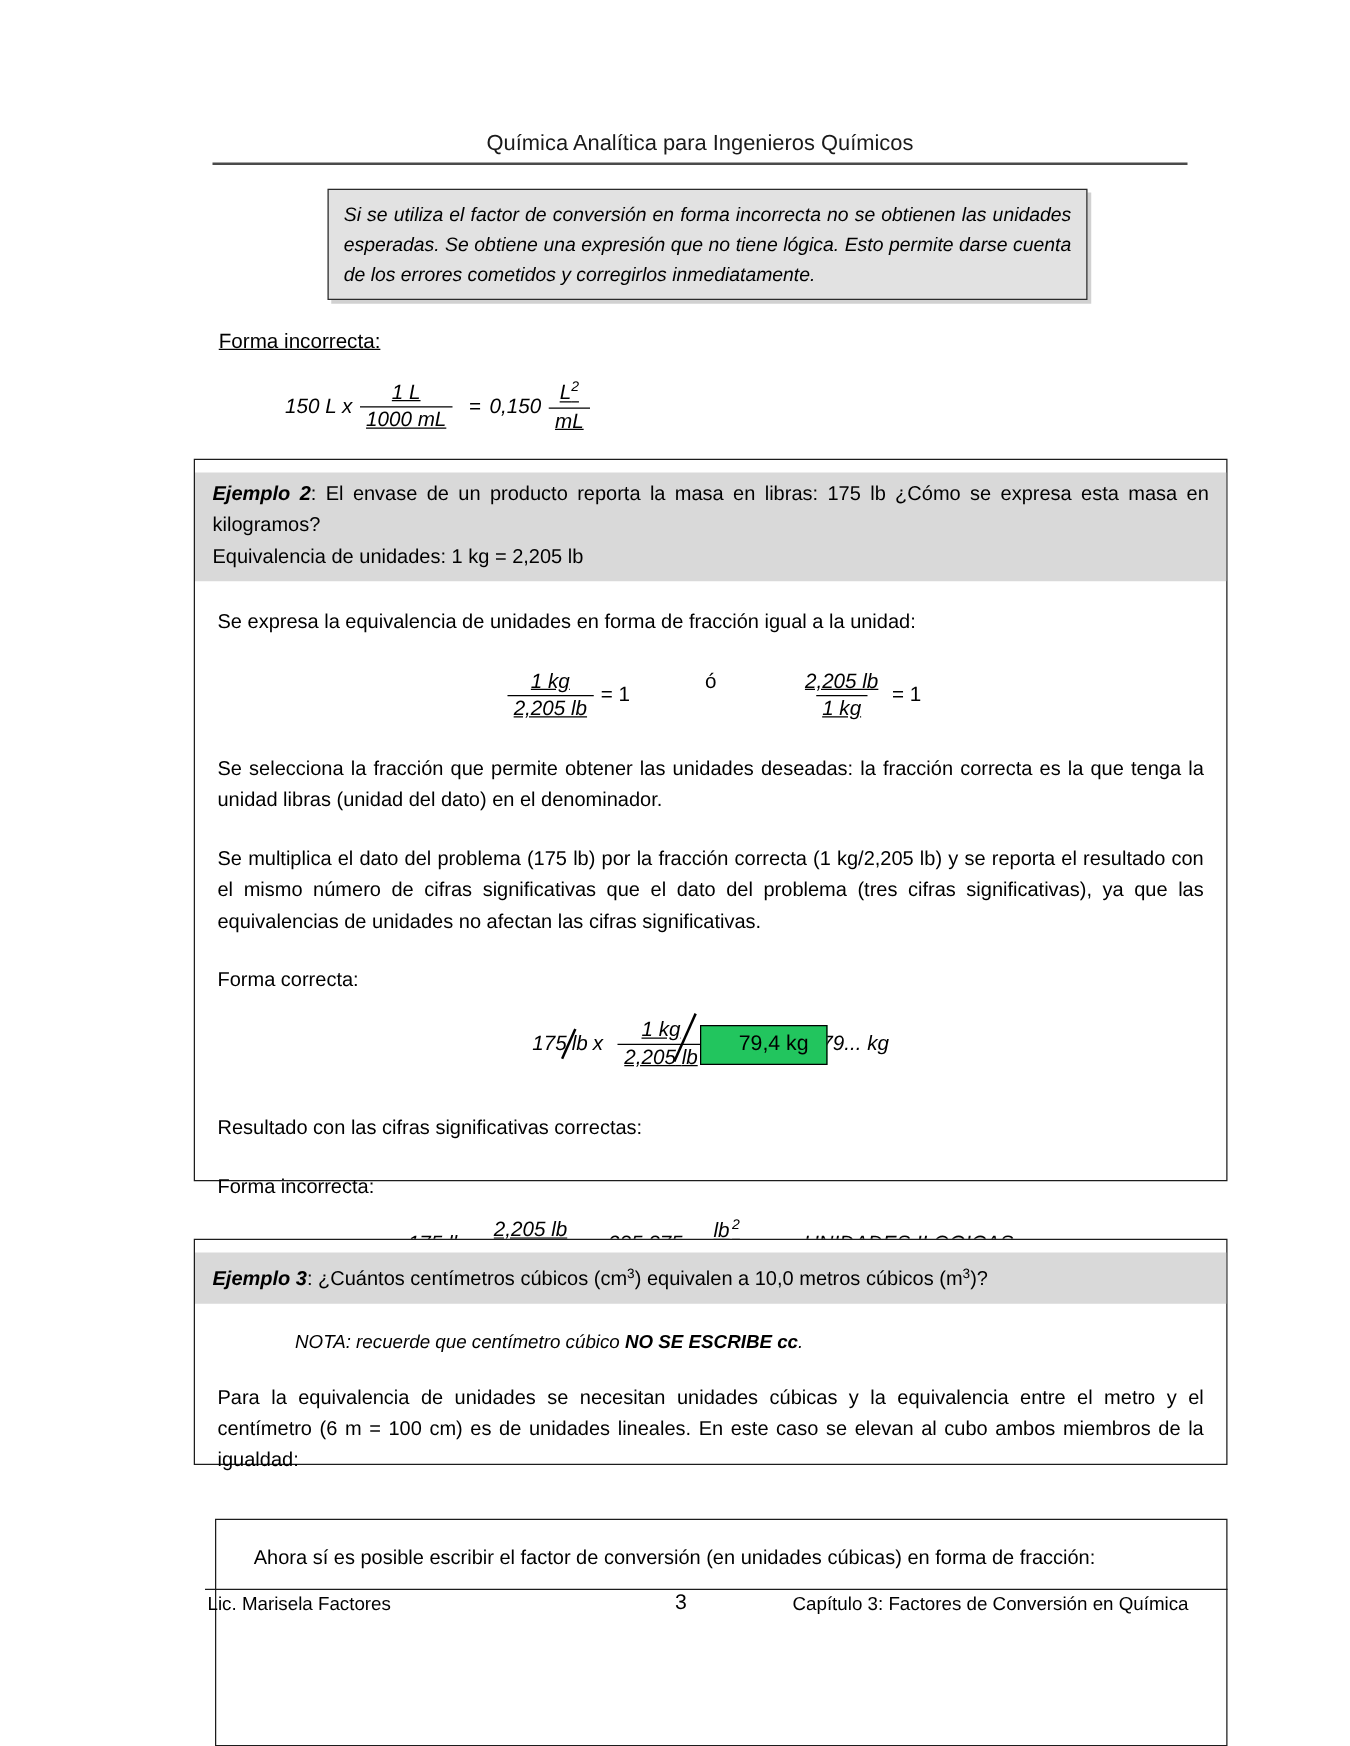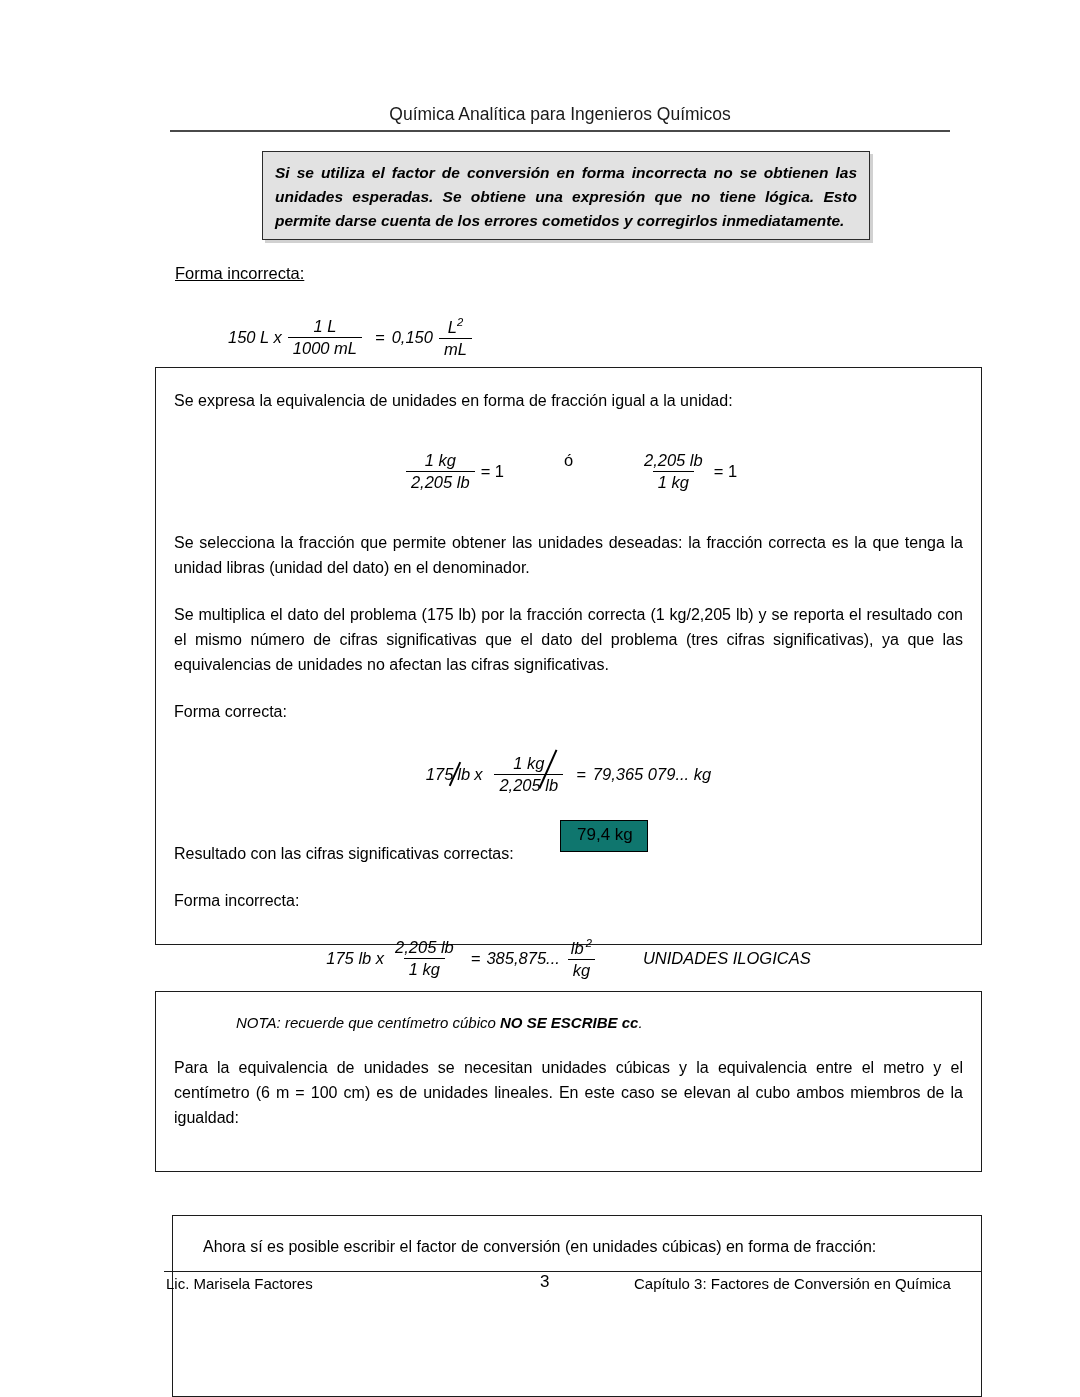--- a/index.html
+++ b/index.html
@@ -24,21 +24,21 @@
 
   
   .note-box {
     position: absolute; left: 262px; top: 151px; width: 608px; height: 89px;
     background: #e2e2e2; border: 1.5px solid #2b2b2b;
     box-shadow: 3px 3px 0 rgba(0,0,0,0.18);
     padding: 9px 12px 0 12px;
   }
   .note-box p {
     margin: 0; font-style: italic; font-size: 15.5px; line-height: 24px;
-    text-align: justify; text-align-last: left; font-weight: bold;
+    text-align: justify; text-align-last: left;
   }
 
   .ex-box {
     position: absolute; border: 1.6px solid #1c1c1c; background: #ffffff;
   }
   #ex2-box { left: 155px; top: 367px; width: 827px; height: 578px; }
   #ex3-box { left: 155px; top: 991px; width: 827px; height: 181px; }
   #ex4-box { left: 172px; top: 1215px; width: 810px; height: 182px; }
 
   .ex-head {
@@ -53,33 +53,33 @@
   }
 
   .lbl { position: absolute; font-size: 16.5px; }
   .lbl-u { text-decoration: underline; }
 
   
   .math { font-style: italic; font-size: 16.5px; white-space: nowrap; }
   .mrow { display: inline-flex; align-items: center; }
   .frac {
     display: inline-flex; flex-direction: column; align-items: center;
-    vertical-align: middle; margin: 16px 6px; position: relative;
+    vertical-align: middle; margin: 4px 6px; position: relative; text-decoration: underline;
   }
   .frac .num { padding: 0 5px 1px 5px; }
   .frac .den { padding: 1px 5px 0 5px; border-top: 1.4px solid #000; }
   .sup { font-size: 0.68em; vertical-align: super; font-style: italic; }
   .supn { font-size: 0.68em; vertical-align: super; font-style: normal; }
   .upr { font-style: normal; }
 
   .strike-d { position: absolute; background: #000; transform-origin: center; }
 
   .result-box {
-    position: absolute; border: 1.5px solid #000; background: #0f766e;
-    font-size: 17px; text-align: center; padding: 4px 14px 6px 16px;
+    position: absolute; border: 1.5px solid #000; background: #22c55e;
+    font-size: 17px; text-align: center; padding: 4px 14px 6px 30px;
   }
 
   
   .footer-rule {
     position: absolute; left: 164px; top: 1271px; width: 818px; height: 1.4px;
     background: #1c1c1c;
   }
   .footer-left  { position: absolute; left: 166px; top: 1275px; font-size: 15px; }
   .footer-page  { position: absolute; left: 540px; top: 1272px; font-size: 17px; }
   .footer-right { position: absolute; left: 634px; top: 1275px; font-size: 15px; text-align: center; }
@@ -109,20 +109,24 @@
       <span>0,150</span>
       <span class="frac">
         <span class="num"><span>L</span><span class="sup">2</span></span>
         <span class="den">mL</span>
       </span>
     </span>
   </div>
 
   <div class="ex-box" id="ex2-box">
 
+    <div class="ex-head">
+      <b>Ejemplo 2</b><span>: El envase de un producto reporta la masa en libras: 175 lb ¿Cómo se expresa esta masa en kilogramos?</span><br>
+      <span>Equivalencia de unidades:    1 kg = 2,205 lb</span>
+    </div>
 
     <p class="body-p" style="margin-top:20px;">Se expresa la equivalencia de unidades en forma de fracción igual a la unidad:</p>
 
     <div style="text-align:center; margin-top:22px;">
       <span class="math mrow">
         <span class="frac">
           <span class="num">1 kg</span>
           <span class="den">2,205 lb</span>
         </span>
         <span class="upr">= 1</span>
@@ -184,20 +188,23 @@
           <span class="den">kg</span>
         </span>
         <span style="margin-left:40px;">UNIDADES    ILOGICAS</span>
       </span>
     </div>
   </div>
 
   <div class="result-box" style="left:560px; top:820px;">79,4  kg</div>
 
   <div class="ex-box" id="ex3-box">
+    <div class="ex-head">
+      <b>Ejemplo 3</b><span>: ¿Cuántos centímetros cúbicos (cm</span><span class="supn">3</span><span>)  equivalen a 10,0 metros cúbicos (m</span><span class="supn">3</span><span>)?</span>
+    </div>
 
     <p class="body-p" style="margin-top:18px; padding-left:80px; font-style:italic; font-size:15px;">
       <span>NOTA: recuerde que centímetro cúbico </span><b>NO SE ESCRIBE cc</b><span>.</span>
     </p>
 
     <p class="body-p" style="margin-top:20px;">Para la equivalencia de unidades se necesitan unidades cúbicas y la equivalencia entre el metro y el centímetro (6 m = 100 cm) es de unidades lineales. En este caso se elevan al cubo ambos miembros de la igualdad:</p>
 
   </div>
 
   <div class="ex-box" id="ex4-box">

